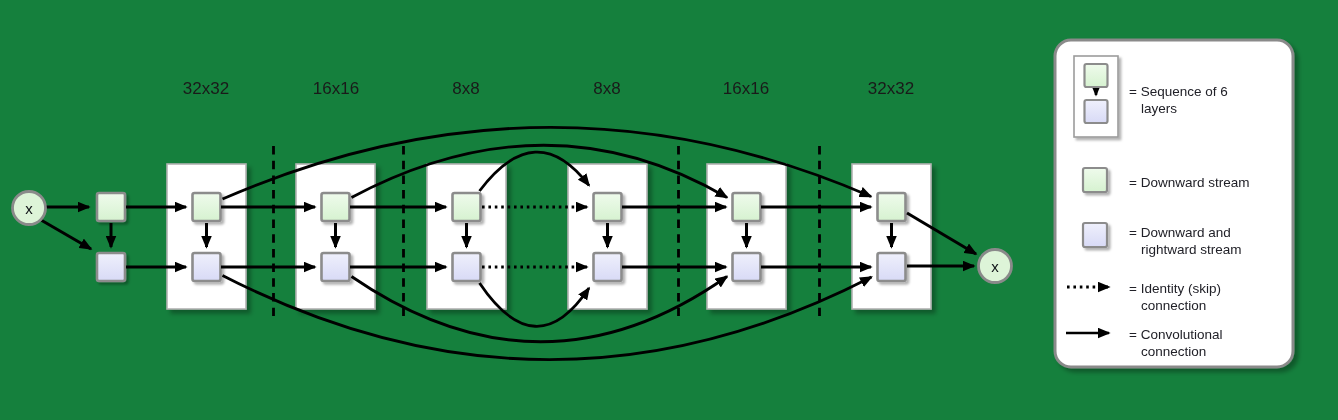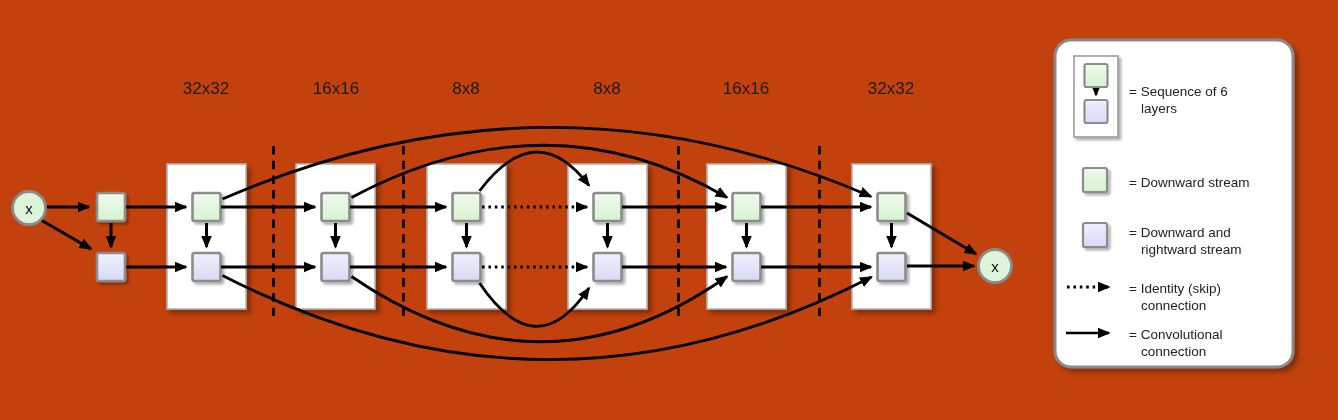--- a/index.html
+++ b/index.html
@@ -1,19 +1,19 @@
 <!DOCTYPE html>
 <html><head>
 <meta charset="utf-8">
 <style>
   html,body{margin:0;padding:0;background:#ffffff;}
   .stage{
     position:relative;
     width:1338px;height:420px;
-    background:#c2410c;
+    background:#15803d;
     font-family:"Liberation Sans", sans-serif;
     overflow:hidden;
   }
   svg{display:block;}
   .col-label{
     font-family:"Liberation Sans", sans-serif;
     font-size:17px;
     fill:#1a1a1a;
     text-anchor:middle;
   }

